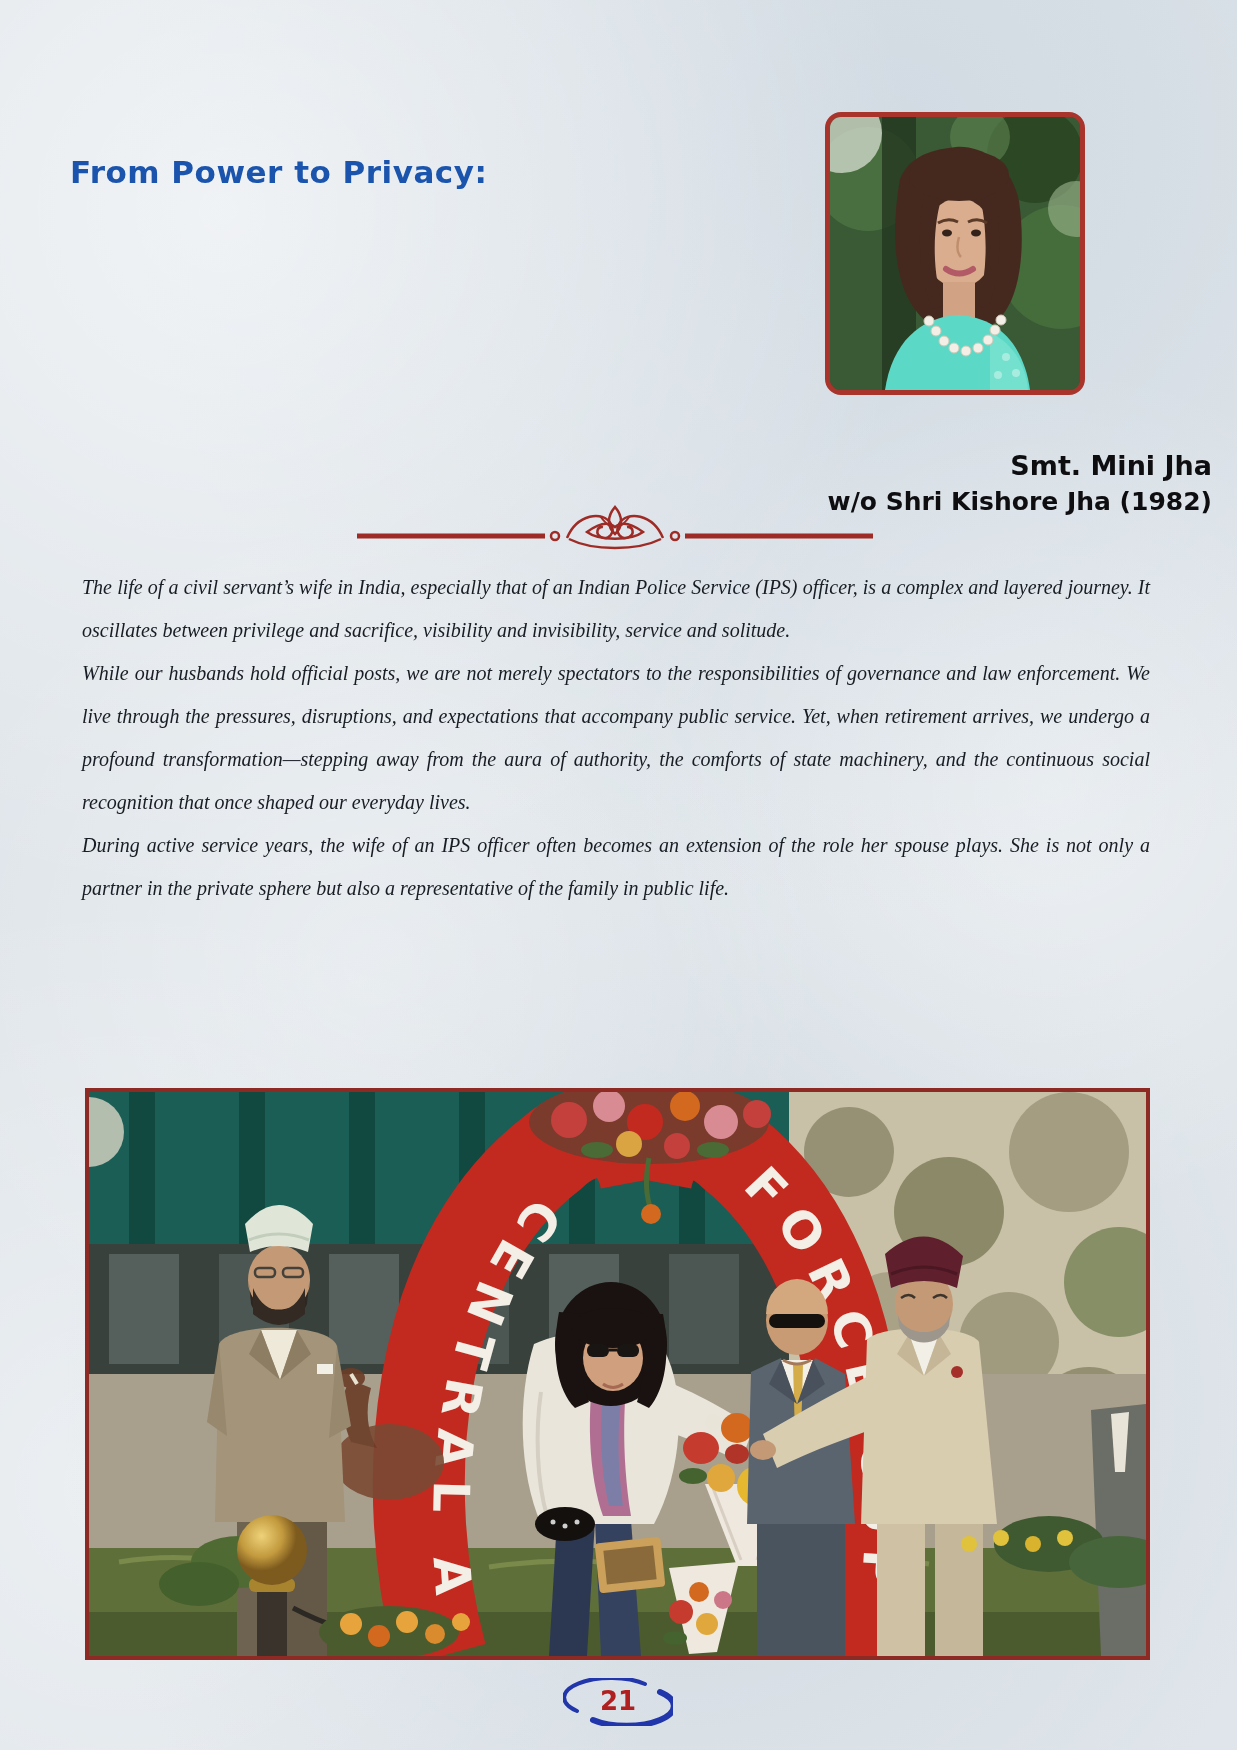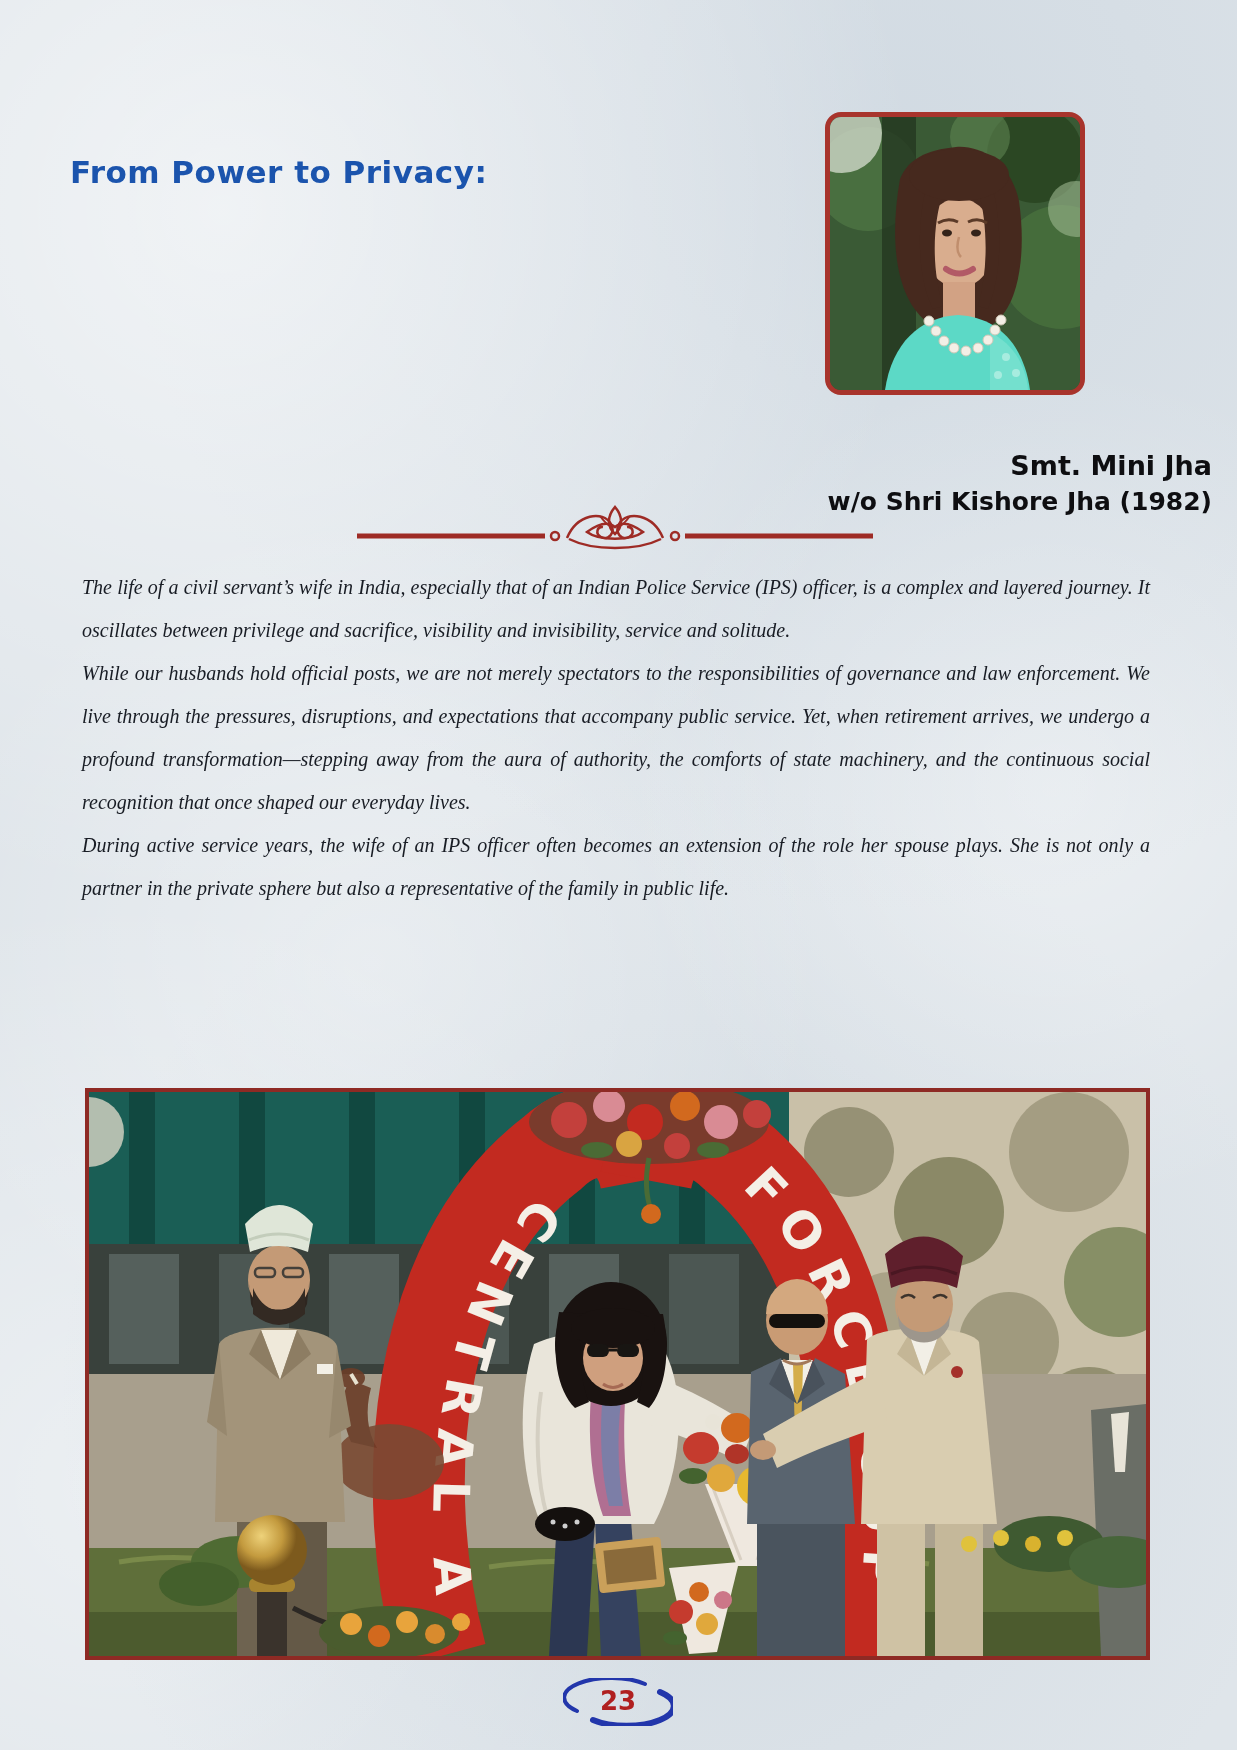--- a/index.html
+++ b/index.html
@@ -342,16 +342,16 @@
           <circle cx="976" cy="446" r="8" fill="#e0c23c"></circle>
       </g>
     </svg>
   </figure>
 
   <div class="pagenum-wrap">
     <svg width="110" height="48" viewBox="0 0 110 48">
       <path d="M14,33 A43,18 0 0 1 82,6" stroke="#2236ab" stroke-width="4" fill="none" stroke-linecap="round"></path>
       <path d="M97,14 A43,18 0 0 1 30,42" stroke="#2236ab" stroke-width="6" fill="none" stroke-linecap="round"></path>
     </svg>
-    <span class="pagenum">23</span>
+    <span class="pagenum">21</span>
   </div>
 
 </div>
 
 </body></html>

